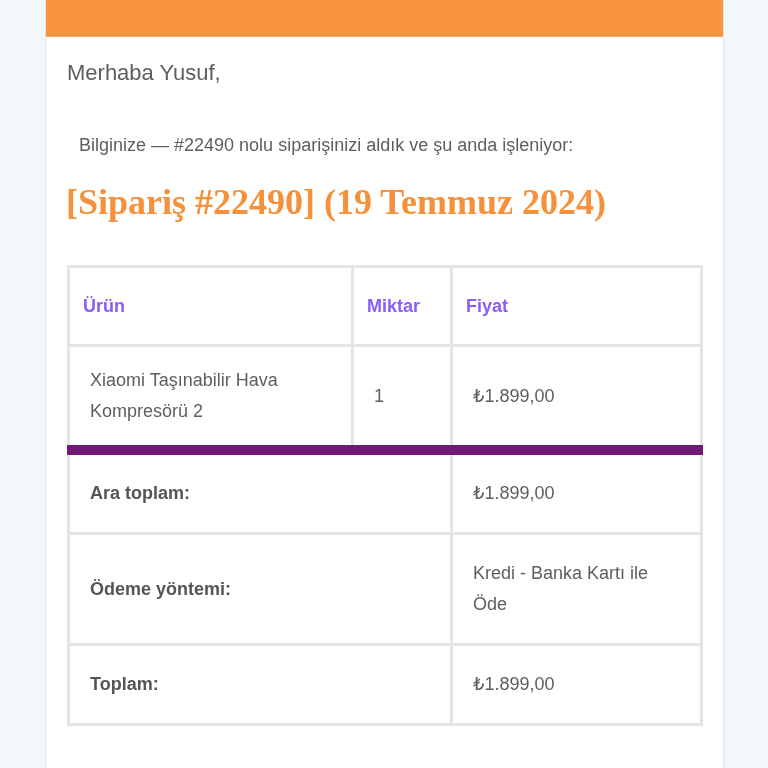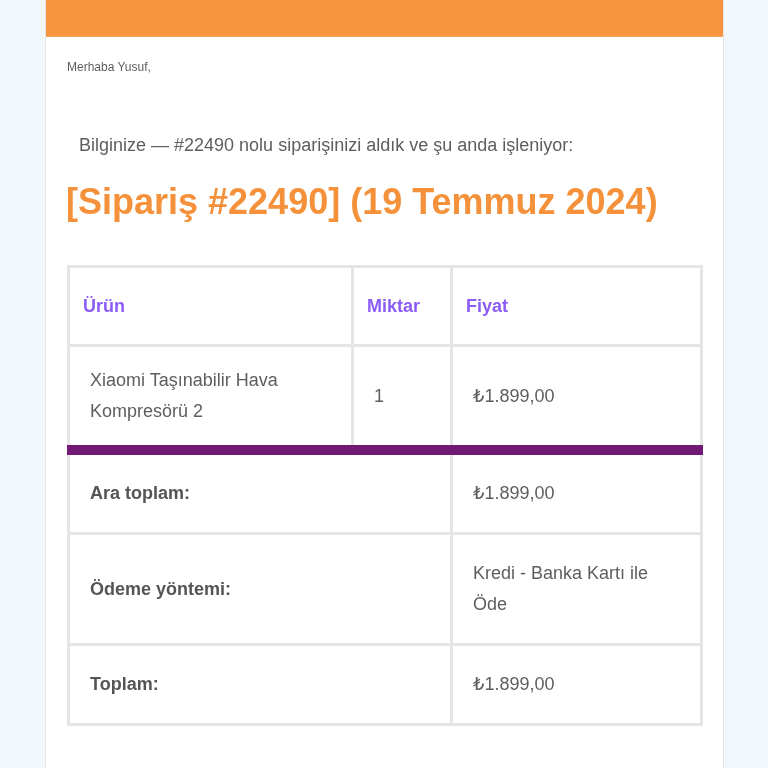--- a/index.html
+++ b/index.html
@@ -23,21 +23,21 @@
     }
     .header-bar {
       height: 36px;
       background: #f7943d;
       border-bottom: 1px solid #f0a868;
     }
     .greeting {
       position: absolute;
       left: 21px;
       top: 60px;
-      font-size: 12px;
+      font-size: 22px;
       color: #5e5e5e;
       margin: 0;
       text-align: right;
     }
     .intro {
       position: absolute;
       left: 21px;
       top: 123px;
       font-size: 18px;
       color: #5e5e5e;
@@ -45,20 +45,21 @@
     }
     .order-title {
       position: absolute;
       left: 20px;
       top: 181px;
       margin: 0;
       font-size: 36px;
       font-weight: bold;
       color: #f5913a;
       letter-spacing: 0px;
+      font-family: Liberation Serif, serif;
     }
     table.order {
       position: absolute;
       left: 21px;
       top: 265px;
       width: 636px;
       border-collapse: collapse;
       border: 3px solid #e5e5e5;
       font-size: 18px;
       color: #5e5e5e;

